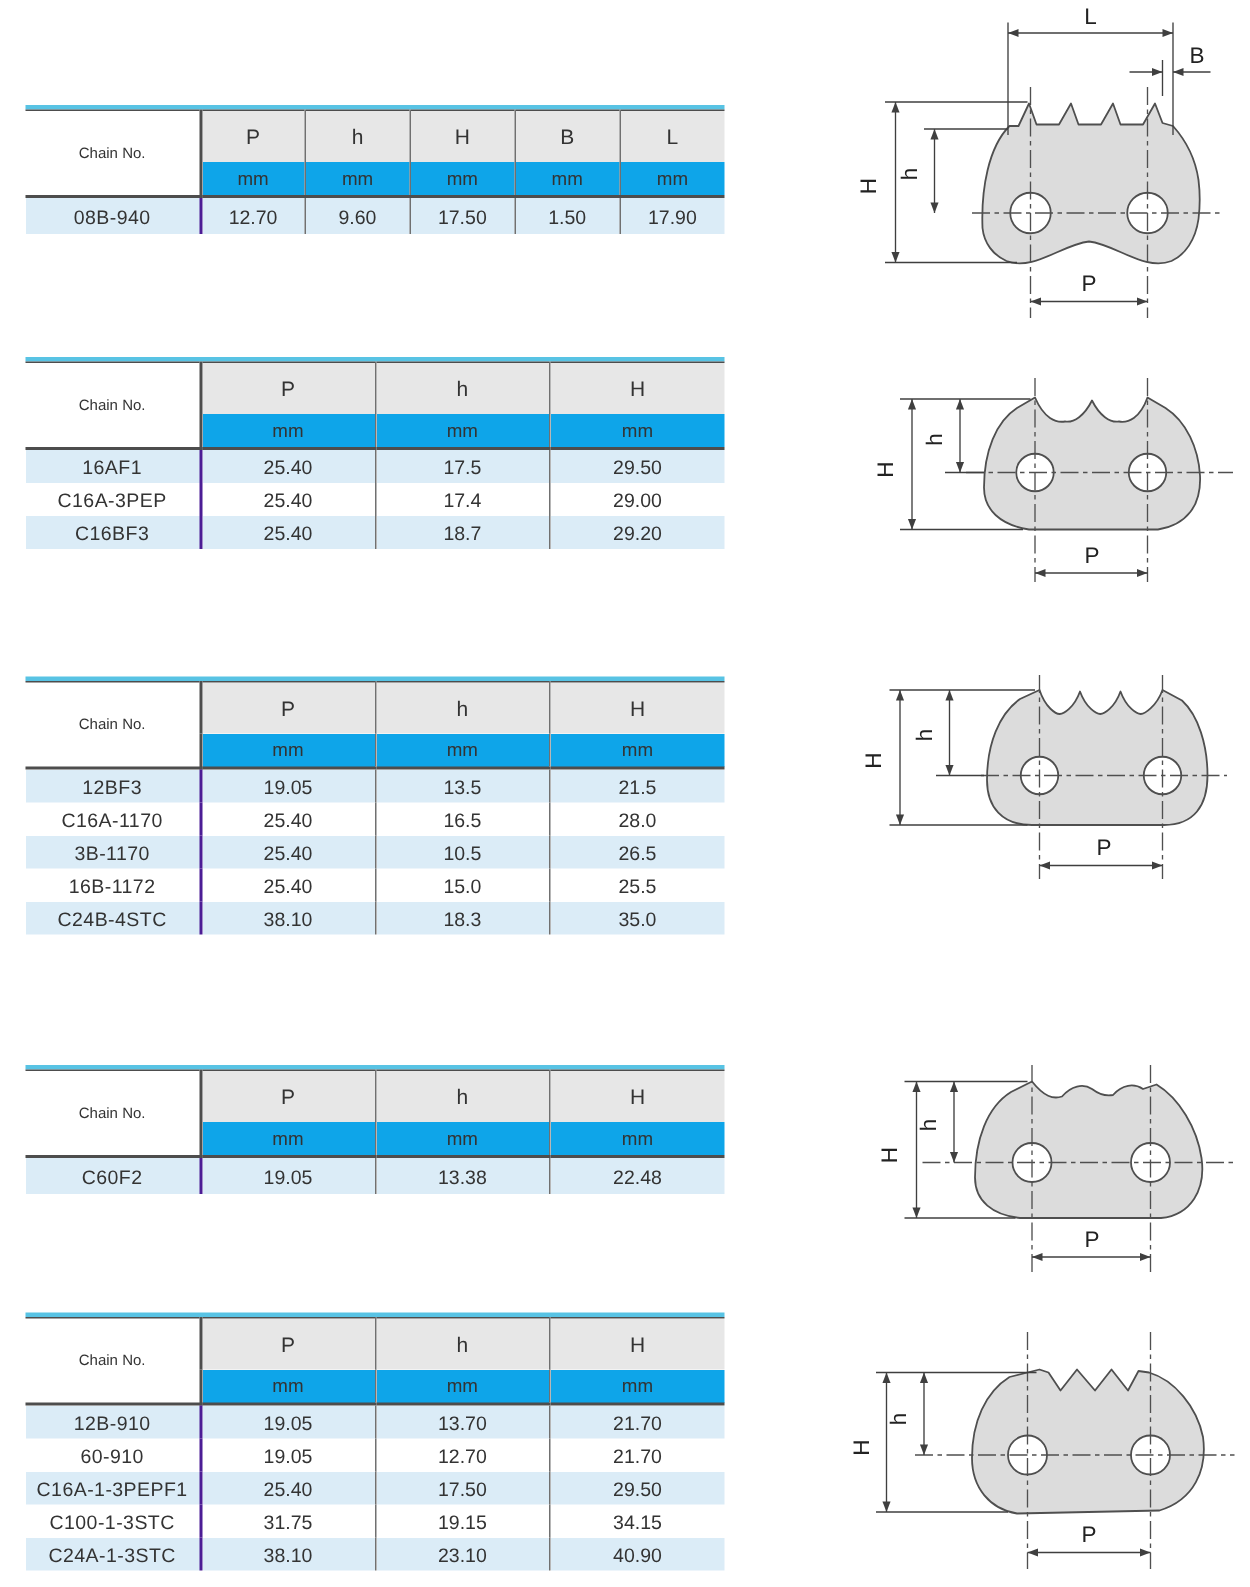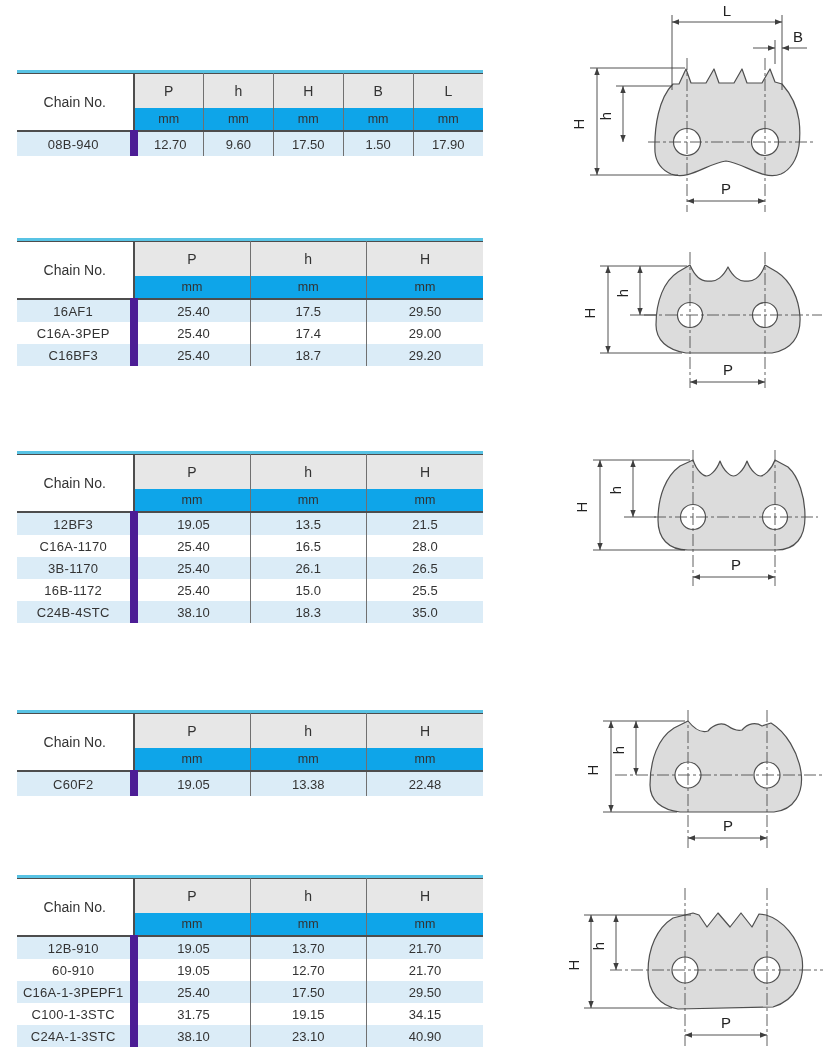--- a/index.html
+++ b/index.html
@@ -4,29 +4,29 @@
 <style>
   html,body{margin:0;padding:0;background:#fff;}
   .page{position:relative;width:833px;height:1058px;background:#ffffff;overflow:hidden;
         font-family:"Liberation Sans",sans-serif;color:#333;}
   
   .spec-table{position:absolute;left:17px;width:466px;border-top:3px solid #58c3e4;}
   .spec-table table{width:100%;border-collapse:collapse;table-layout:fixed;
                     border-top:1px solid #4d4d4d;color:#333;}
   .spec-table th,.spec-table td{padding:0;text-align:center;font-weight:normal;overflow:hidden;white-space:nowrap;}
   .label-row th{height:34px;background:#e7e7e7;font-size:14px;}
-  .label-row th.chain-th{background:#ffffff;font-size:14px;}
+  .label-row th.chain-th{background:#ffffff;font-size:10px;}
   .unit-row th{height:22px;background:#0ea5e9;font-size:12.5px;border-bottom:2px solid #4d4d4d;}
   .chain-th{border-right:2px solid #4d4d4d;border-bottom:2px solid #4d4d4d;}
   .label-th + .label-th{border-left:1px solid #707070;}
   .unit-row th + th{border-left:1px solid #707070;}
   .spec-table tbody td{height:22px;font-size:13px;}
   .tall-rows tbody td{height:24px;}
   .spec-table tbody tr:nth-child(odd){background:#dbecf7;}
-  .chain-td{border-right:8px solid #4c1d95;letter-spacing:.3px;}
+  .chain-td{border-right:2px solid #4c1d95;letter-spacing:.3px;}
   .val-td + .val-td{border-left:1px solid #707070;}
   
   .diagram{position:absolute;left:560px;}
   .plate{fill:#dcdcdc;stroke:#4f4f4f;stroke-width:1.2;stroke-linejoin:round;}
   .hole{fill:#ffffff;stroke:#4f4f4f;stroke-width:1.2;}
   .dim{stroke:#3f3f3f;stroke-width:.9;fill:none;}
   .cl{stroke:#4f4f4f;stroke-width:.9;fill:none;stroke-dasharray:12 3 3 3;}
   .ah{fill:#3f3f3f;stroke:none;}
   .dimlab{font-size:15px;fill:#222;font-family:"Liberation Sans",sans-serif;}
 </style>
@@ -147,21 +147,21 @@
           </tr>
           <tr>
             <td class="chain-td">C16A-1170</td>
             <td class="val-td">25.40</td>
             <td class="val-td">16.5</td>
             <td class="val-td">28.0</td>
           </tr>
           <tr>
             <td class="chain-td">3B-1170</td>
             <td class="val-td">25.40</td>
-            <td class="val-td">26.1</td>
+            <td class="val-td">10.5</td>
             <td class="val-td">26.5</td>
           </tr>
           <tr>
             <td class="chain-td">16B-1172</td>
             <td class="val-td">25.40</td>
             <td class="val-td">15.0</td>
             <td class="val-td">25.5</td>
           </tr>
           <tr>
             <td class="chain-td">C24B-4STC</td>

